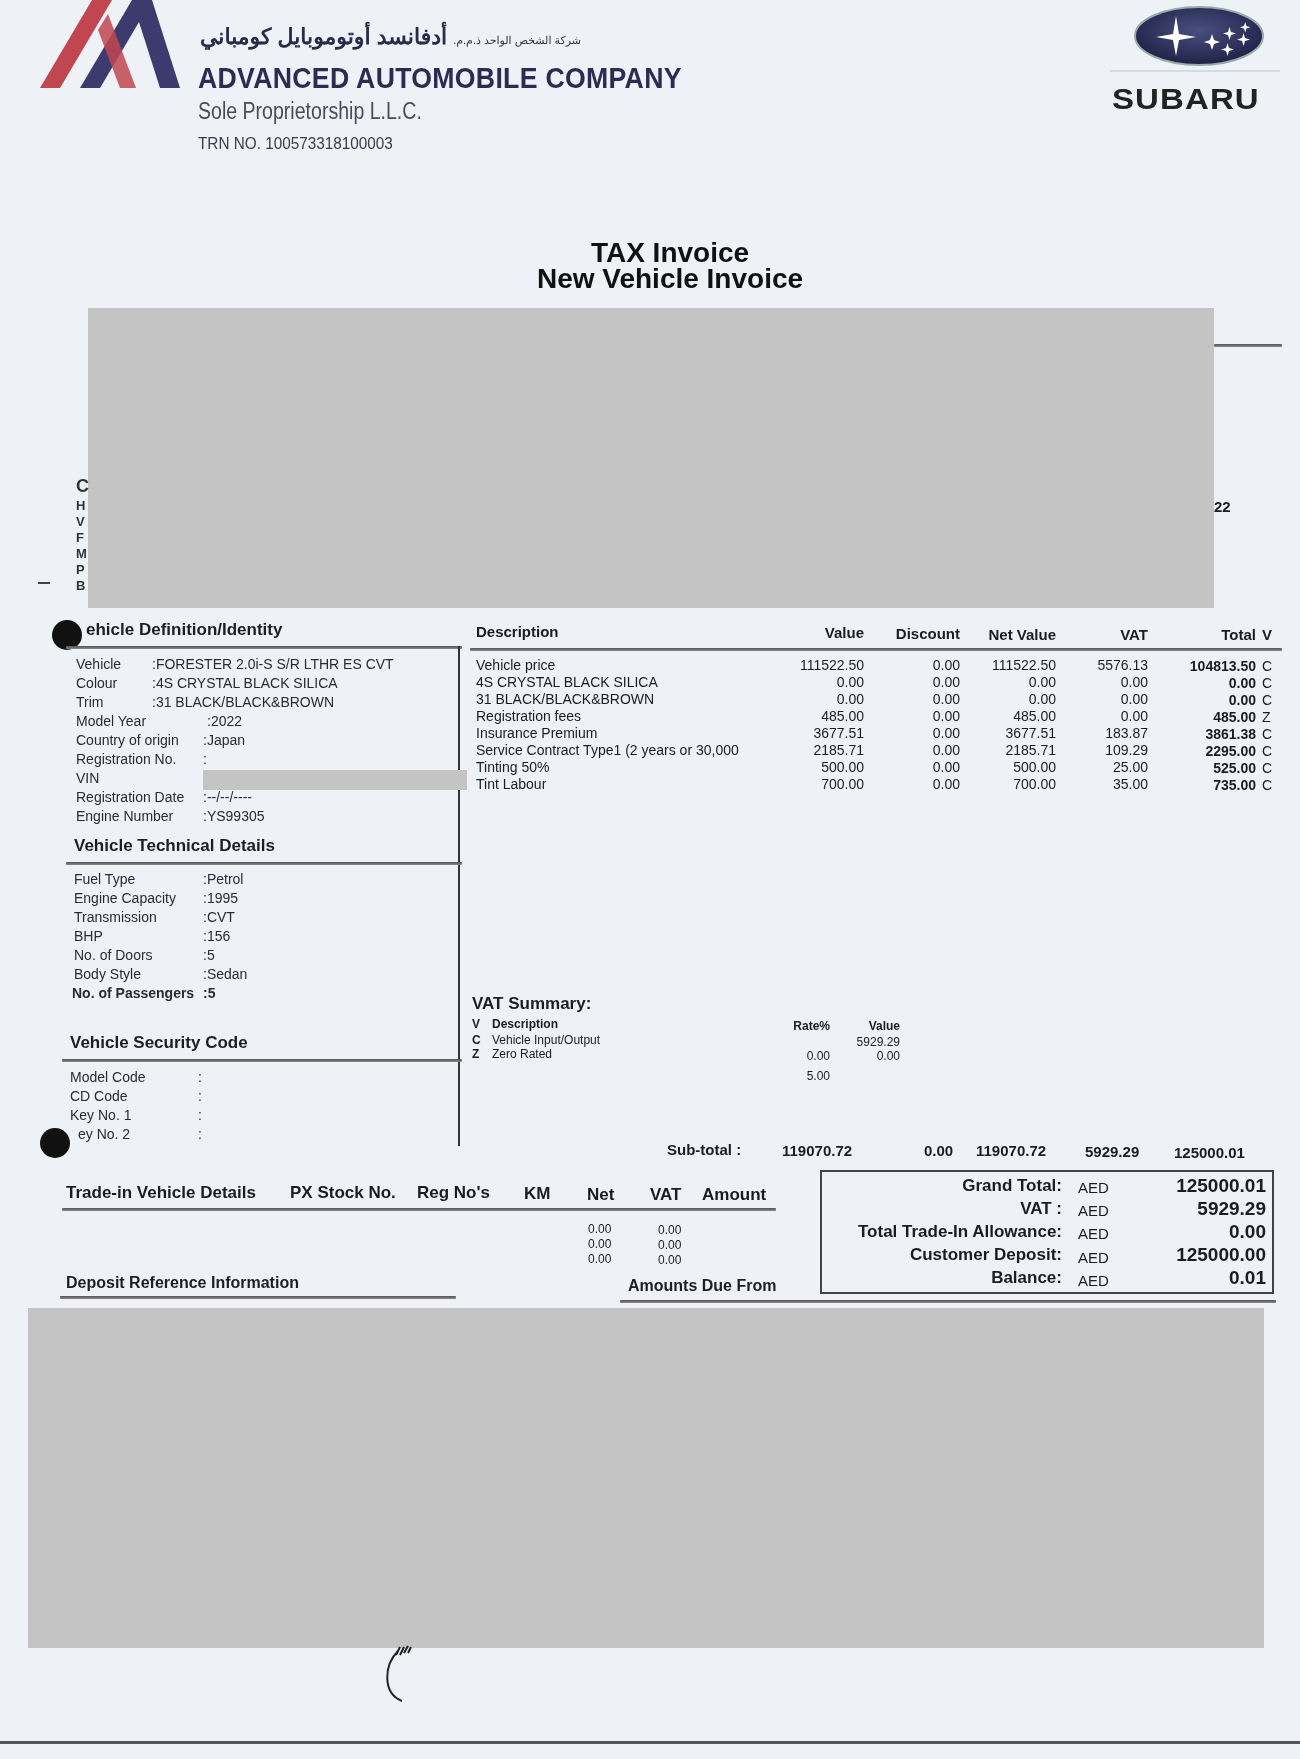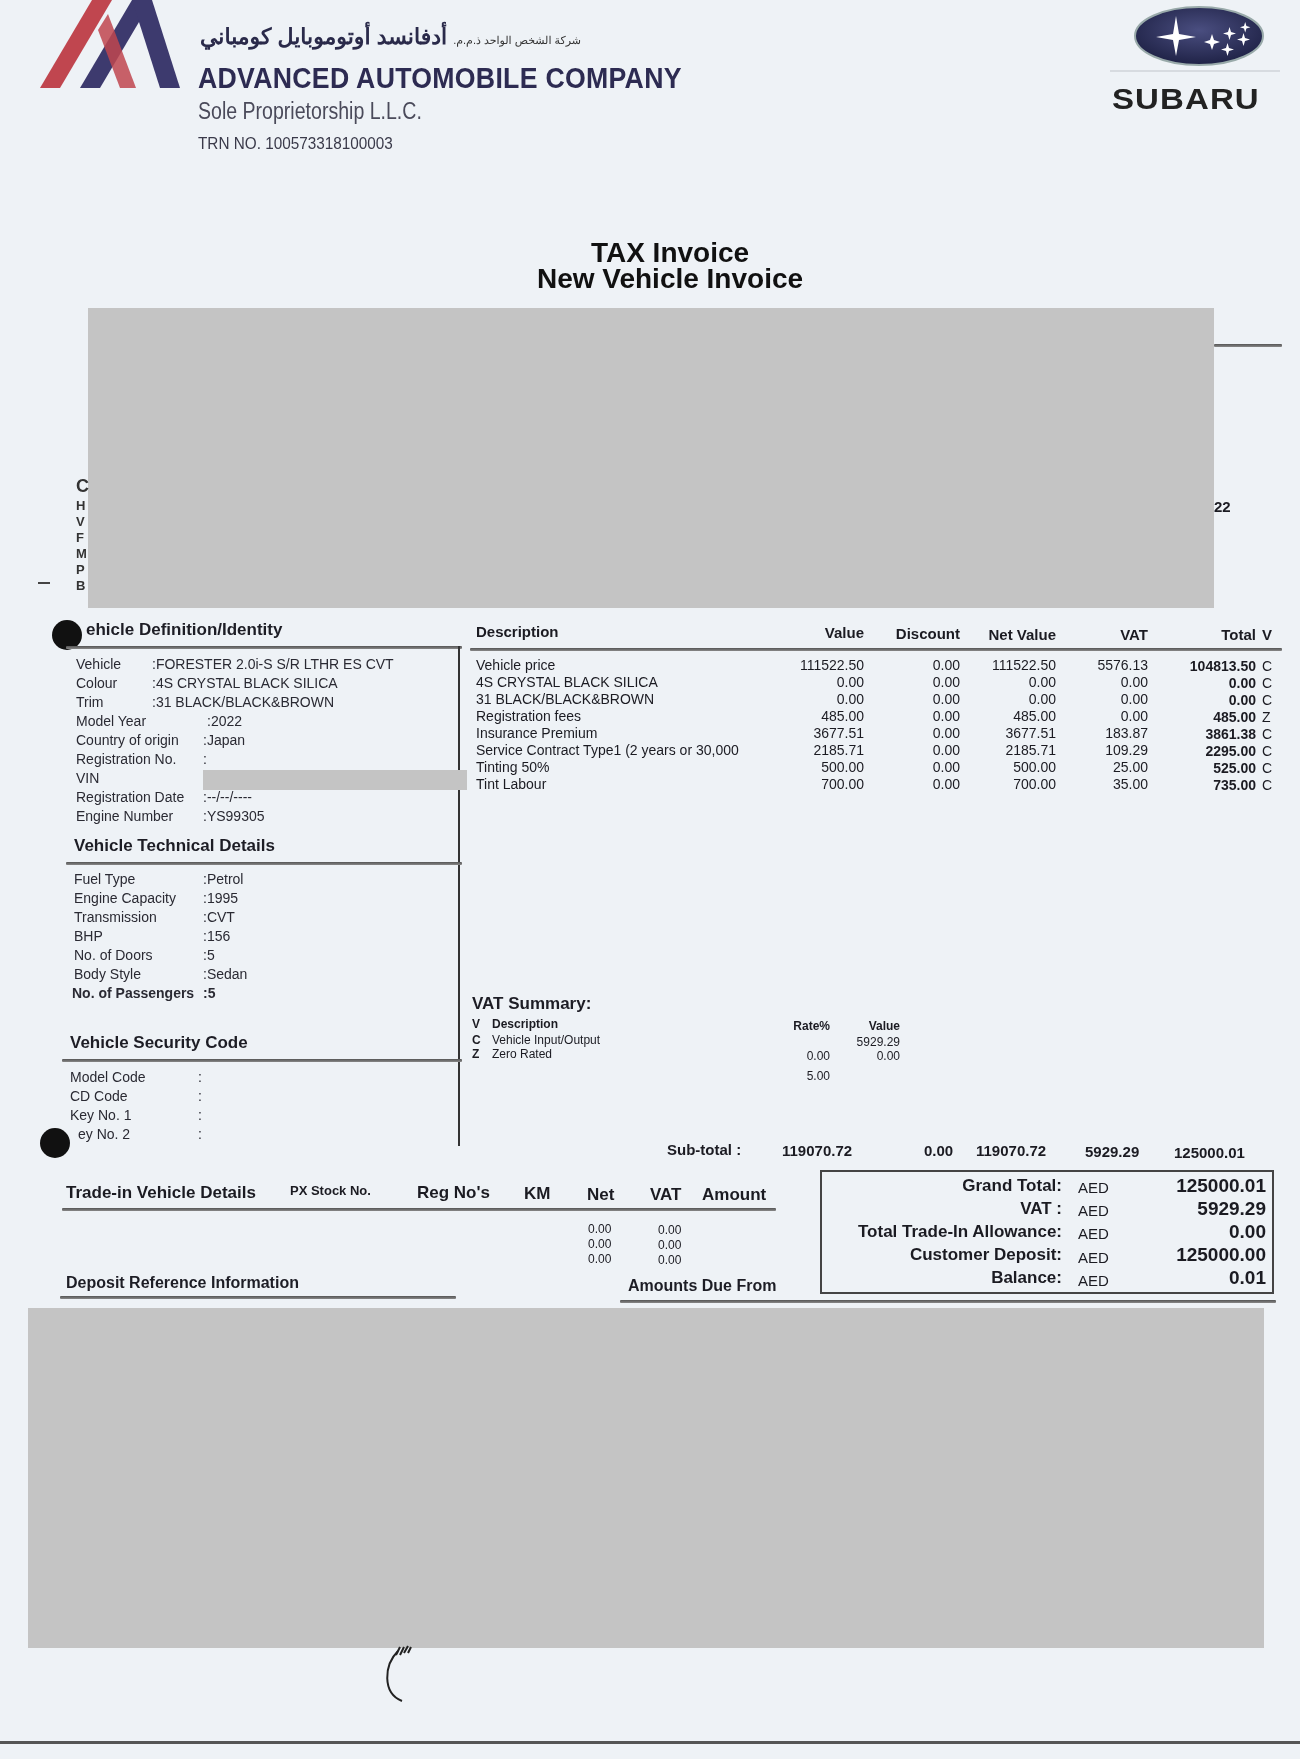--- a/index.html
+++ b/index.html
@@ -252,21 +252,21 @@
   <div class="cell bold" style="left:667px; top:1141px; font-size:15px;">Sub-total :</div>
   <div class="cell bold" style="left:782px; top:1142px; font-size:15px;">119070.72</div>
   <div class="cell bold" style="left:924px; top:1142px; font-size:15px;">0.00</div>
   <div class="cell bold" style="left:976px; top:1142px; font-size:15px;">119070.72</div>
   <div class="cell bold" style="left:1085px; top:1143px; font-size:15px;">5929.29</div>
   <div class="cell bold" style="left:1174px; top:1144px; font-size:15px;">125000.01</div>
 </div>
 
 <div>
   <div class="th" style="left:66px; top:1183px; font-size:17px;">Trade-in Vehicle Details</div>
-  <div class="th" style="left:290px; top:1183px; font-size:13px;">PX Stock No.</div>
+  <div class="th" style="left:290px; top:1183px; font-size:17px;">PX Stock No.</div>
   <div class="th" style="left:417px; top:1183px; font-size:17px;">Reg No's</div>
   <div class="th" style="left:524px; top:1184px; font-size:17px;">KM</div>
   <div class="th" style="left:587px; top:1185px; font-size:17px;">Net</div>
   <div class="th" style="left:650px; top:1185px; font-size:17px;">VAT</div>
   <div class="th" style="left:702px; top:1185px; font-size:17px;">Amount</div>
   <div class="rule" style="left:62px; top:1208px; width:714px;"></div>
 
   <div class="cell" style="left:588px; top:1221px; font-size:12px;">0.00</div>
   <div class="cell" style="left:658px; top:1222px; font-size:12px;">0.00</div>
   <div class="cell" style="left:588px; top:1236px; font-size:12px;">0.00</div>

